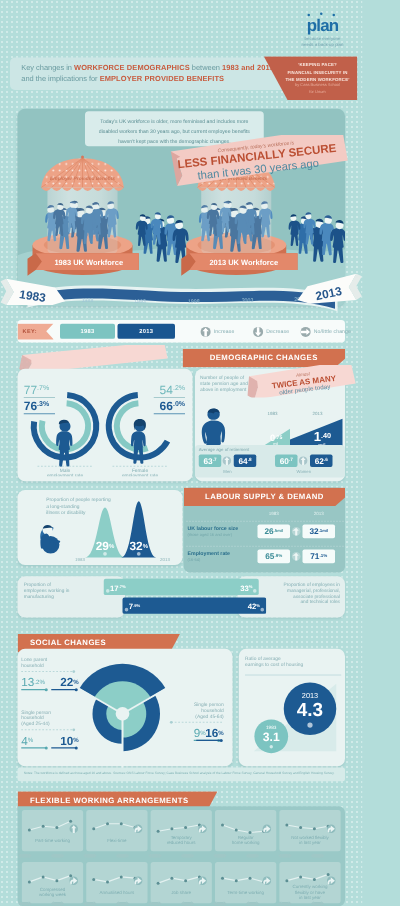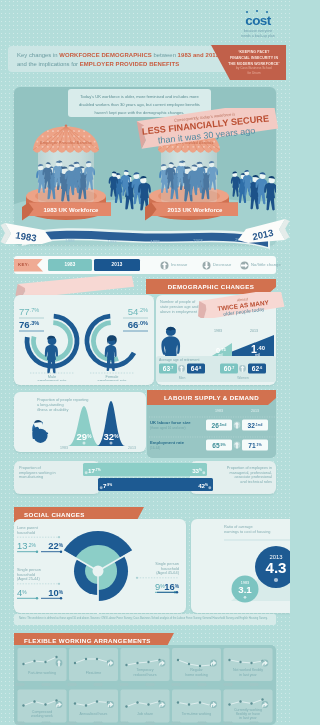--- a/index.html
+++ b/index.html
@@ -94,21 +94,21 @@
   #pDisab{left:14px;top:392px;width:132px;height:60px;background:#e9f3f2;}
   #pLabour{left:147px;top:405px;width:129px;height:52px;background:#98c6c4;border-radius:0 0 5px 5px;}
   #pManu{left:14px;top:461px;width:86px;height:33px;background:#e3efee;}
   #pMang{left:190px;top:461px;width:86px;height:33px;background:#e3efee;}
   #roleBars{left:78px;top:462px;width:135px;height:32px;}
 
   
   #hdr-social{left:14px;top:507px;width:130px;
               clip-path:polygon(0 0,130px 0,122px 15px,0 15px);}
   #pSocial{left:14px;top:519px;width:172px;height:94px;background:#e9f3f2;}
-  #pHousing{left:191px;top:519px;width:85px;height:94px;background:#e9f3f2;padding-left:28px;}
+  #pHousing{left:191px;top:519px;width:85px;height:94px;background:#e9f3f2;}
   #notes{left:14px;top:614px;width:262px;height:11px;background:#d6ebe9;border-radius:2px;}
   #notestext{position:absolute;left:5px;top:2.5px;font-size:2.6px;color:#7fb1b4;line-height:1.5;}
   
   #hdr-flex{left:14px;top:633px;width:160px;
             clip-path:polygon(0 0,160px 0,152px 15px,0 15px);}
   #flexgrid{left:14px;top:645px;width:262px;height:80px;background:#9ac9c7;border-radius:0 5px 5px 5px;}
 
   #labourbg{left:147px;top:390px;width:129px;height:68px;background:#98c6c4;border-radius:5px;}
 
 
@@ -125,21 +125,21 @@
     </div>
     <div class="subline" id="subl2">
       <span>and the implications for </span><b>EMPLOYER PROVIDED BENEFITS</b>
     </div>
   </div>
 
   <div class="abs" id="logo">
     <div class="logodot" style="left:16px;top:5px"></div>
     <div class="logodot" style="left:26px;top:4px"></div>
     <div class="logodot" style="left:36px;top:5px"></div>
-    <div id="logotext">cost</div>
+    <div id="logotext">plan</div>
     <div id="logotag">because everyone<br>needs a back-up plan</div>
   </div>
 
   <div class="abs" id="ribbon">
     <div class="rb"></div>
     <div id="ribbontext">‘KEEPING PACE?<br>FINANCIAL INSECURITY IN<br>THE MODERN WORKFORCE’</div>
     <div id="ribbonsub">by Cass Business School<br>for Unum</div>
   </div>
 
   <div class="panel dots" id="p1">

